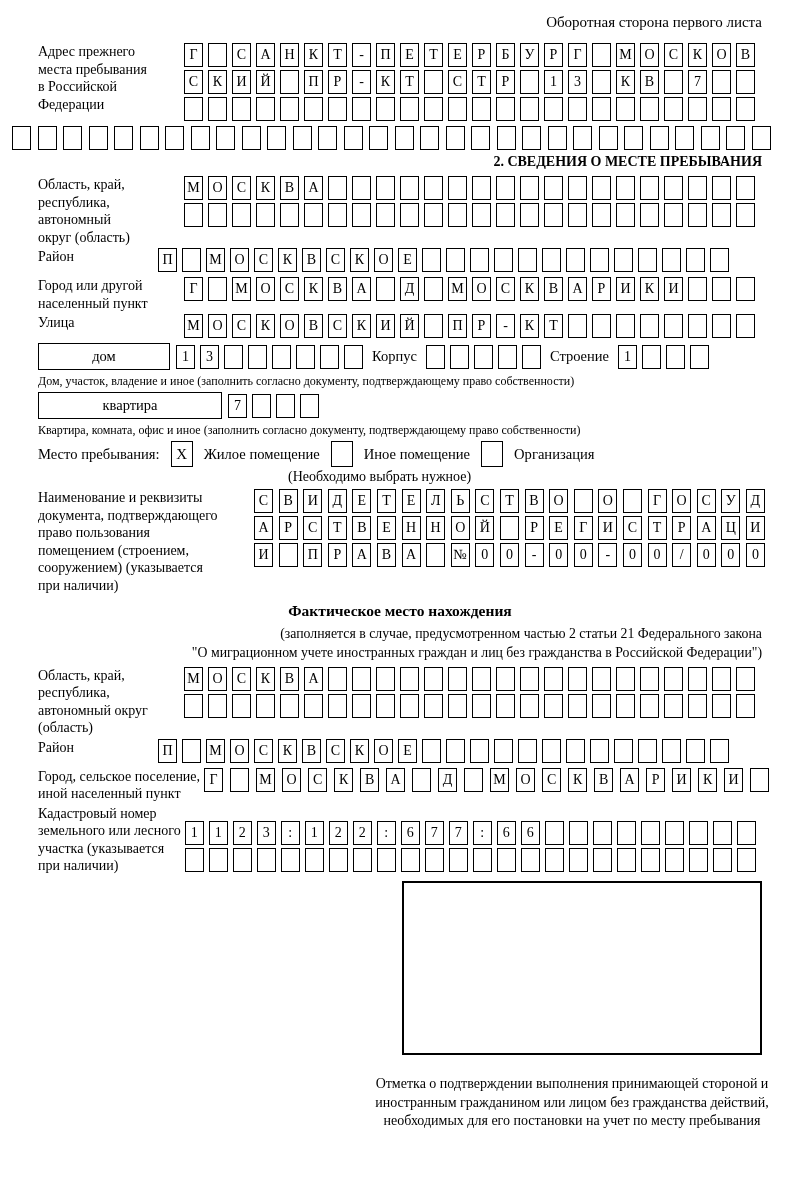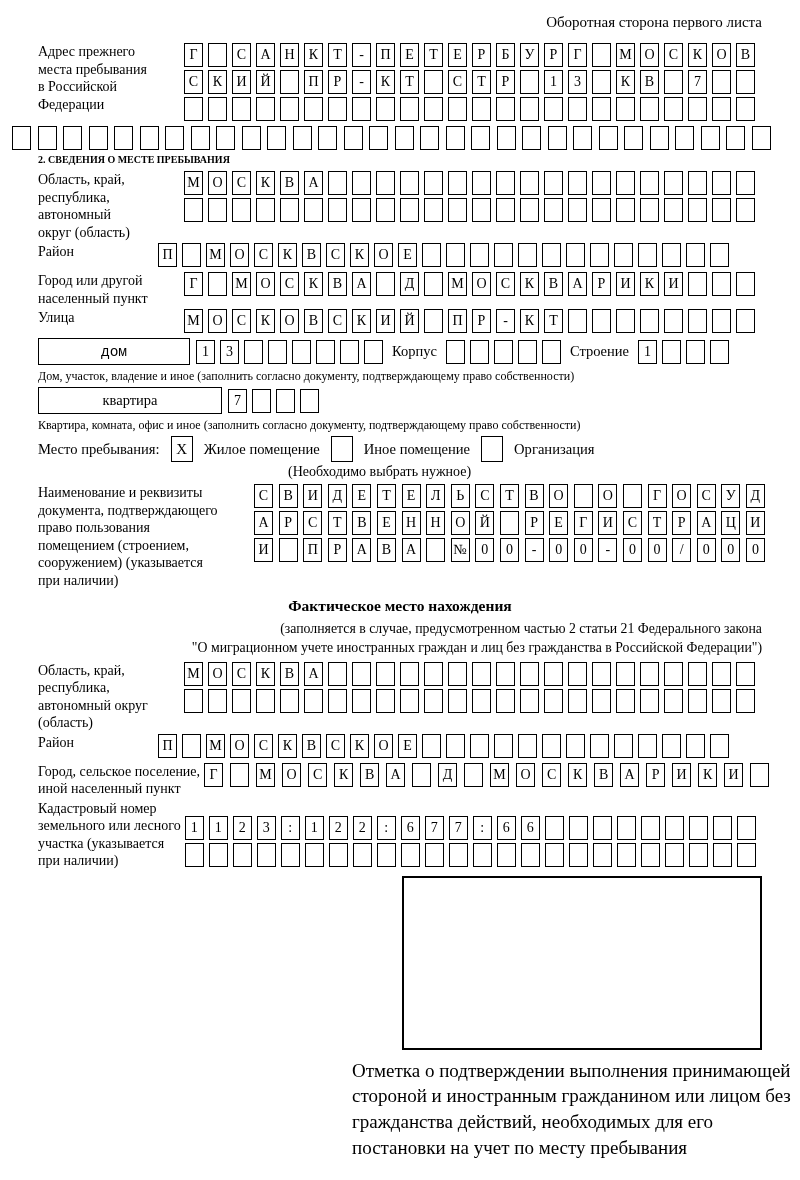--- a/index.html
+++ b/index.html
@@ -10,36 +10,36 @@
   .rlabel{flex:0 0 142px;padding-right:4px;font-size:14px;line-height:1.25;white-space:pre;overflow:visible;}
   .rlabel-doc{flex:0 0 212px;}
   .cellcol{flex:1 1 auto;min-width:0;}
   .cells{display:flex;gap:5px;margin-bottom:3px;}
   .cell{flex:0 0 19px;width:19px;height:24px;border:1.7px solid #000;box-sizing:border-box;display:flex;align-items:center;justify-content:center;font-size:14px;line-height:1;}
   .cells-full{margin-left:-26px;gap:6.5px;margin-top:1px;}
   .cells-shift{margin-left:-26px;}
   .cells-wide{gap:7px;}
   .cells-doc{gap:5.6px;}
   .center-note{text-align:center;font-size:13.8px;margin:1px 0 4px 0;}
-  .sec-title{text-align:left;font-weight:bold;font-size:10px;margin:4px 0 6px 0;}
+  .sec-title{text-align:right;font-weight:bold;font-size:14px;margin:4px 0 6px 0;}
   .hrow{display:flex;align-items:center;gap:6px;margin:1px 0 4px 0;}
   .wide-box{border:1.7px solid #000;height:27px;box-sizing:border-box;display:flex;align-items:center;justify-content:center;font-size:14.5px;flex:0 0 auto;}
-  .box-dom{width:152px;font-family:Liberation Mono, monospace;}
+  .box-dom{width:132px;}
   .box-kv{width:184px;}
   .cells-inline{margin-bottom:0;}
   .inline-label{font-size:14.5px;padding:0 3px;white-space:nowrap;}
   .note-left{font-size:12px;margin:0 0 3px 0;}
   .stay{display:flex;align-items:center;gap:11px;font-size:14.6px;margin:3px 0 2px 0;}
   .checkbox{width:22px;height:26px;border:1.7px solid #000;box-sizing:border-box;display:flex;align-items:center;justify-content:center;font-size:15px;flex:0 0 auto;}
   .stay-note{font-size:14px;margin:0 0 4px 250px;}
   .fact-title{text-align:center;font-weight:bold;font-size:15.5px;margin:8px 0 4px 0;}
   .fact-note{text-align:right;font-size:13.8px;line-height:1.4;margin-bottom:4px;}
   .stamp-wrap{width:400px;margin-left:auto;margin-top:6px;}
   .stamp-box{width:360px;height:174px;border:2px solid #000;box-sizing:border-box;margin-left:auto;}
-  .stamp-note{width:440px;margin-left:-10px;text-align:left;font-size:19px;line-height:1.35;margin-top:8px;}
+  .stamp-note{width:440px;margin-left:-10px;text-align:center;font-size:14px;line-height:1.35;margin-top:20px;}
 </style>
 </head>
 <body>
 
 <div class="page">
 
   <div class="corner">Оборотная сторона первого листа</div>
 
   <div class="frow">
     <div class="rlabel">Адрес прежнего

